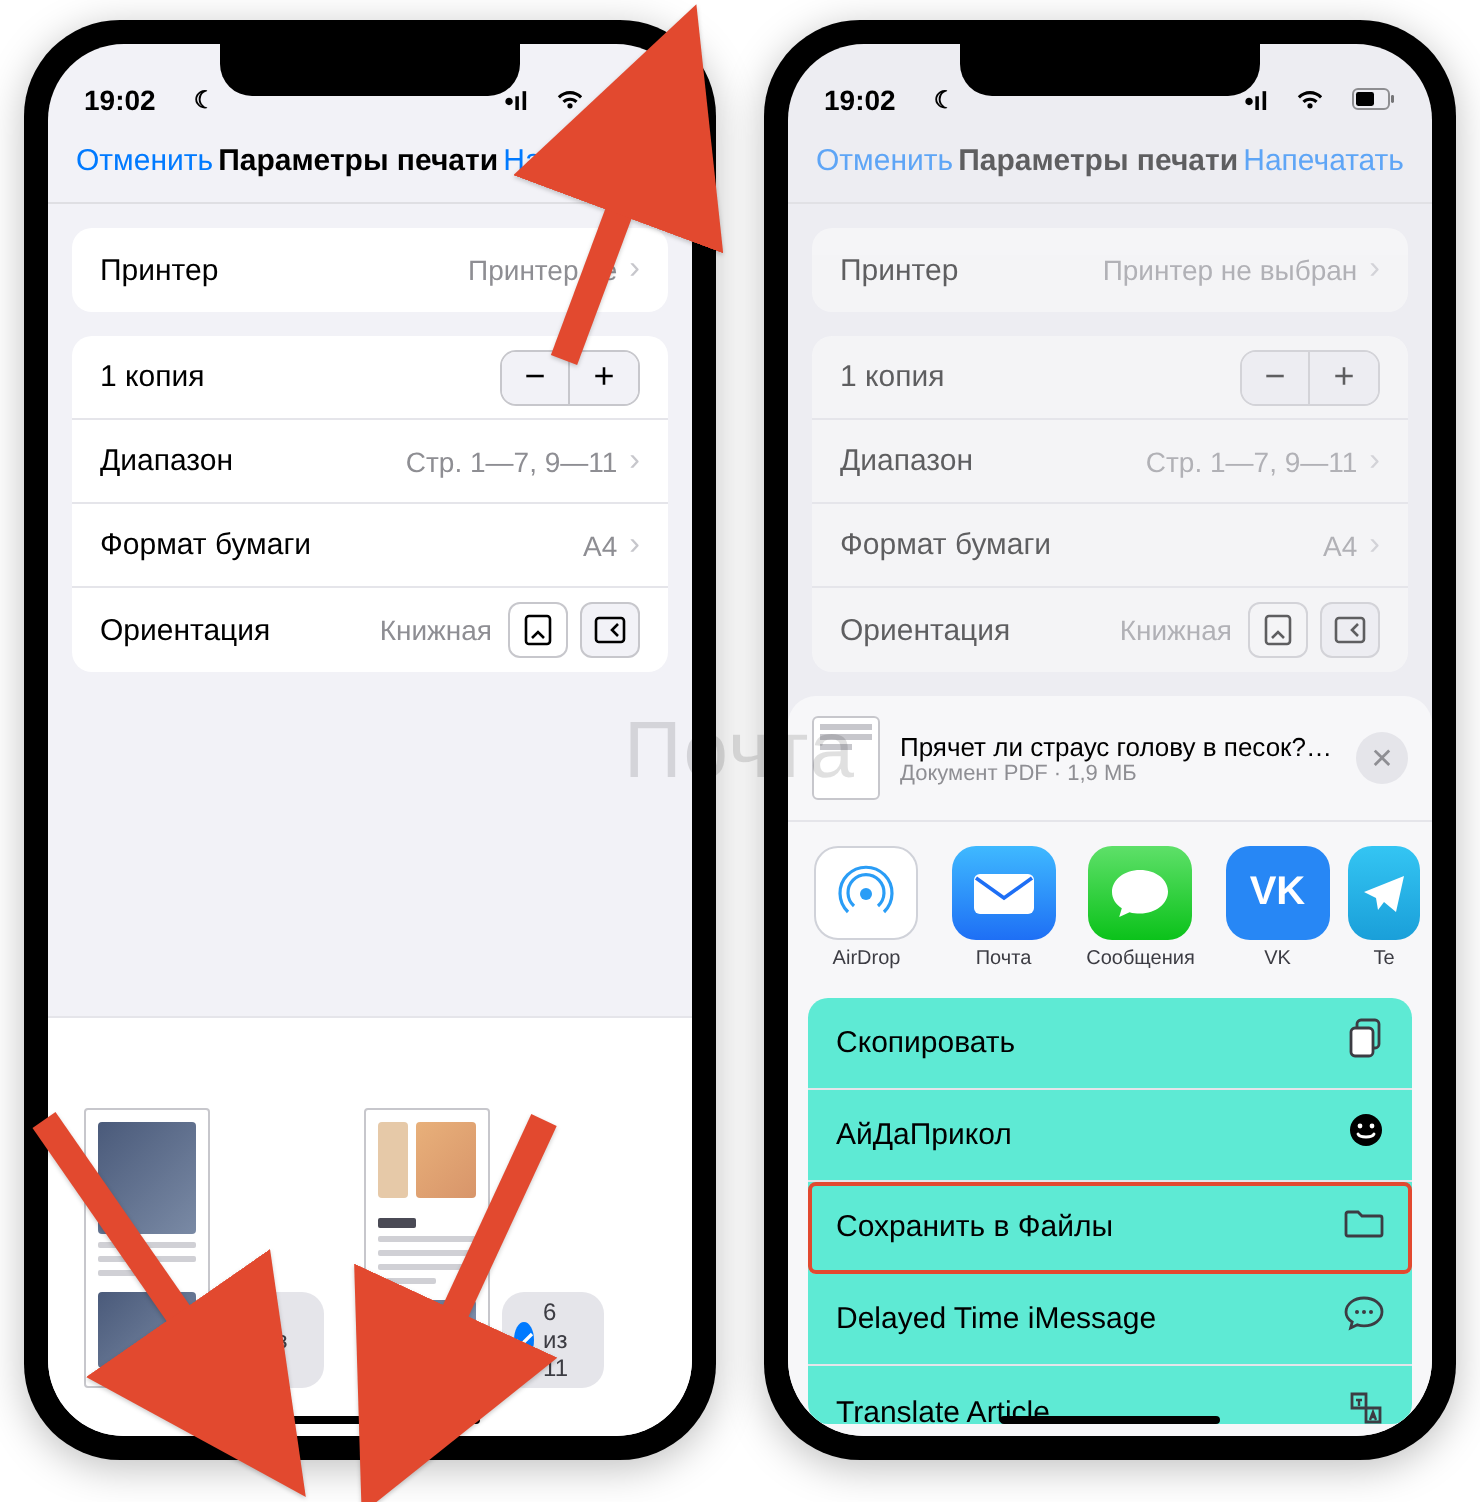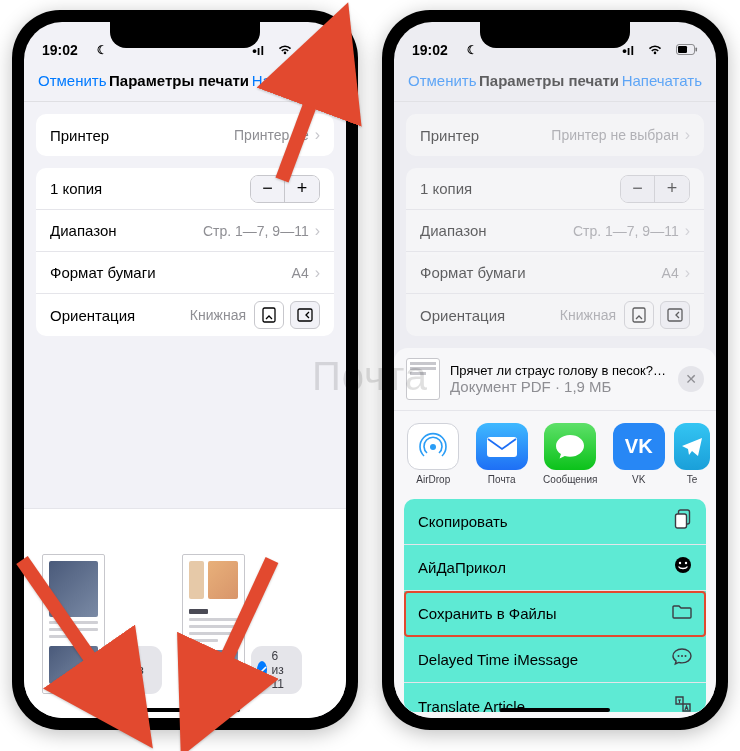--- a/index.html
+++ b/index.html
@@ -116,21 +116,21 @@
     display: flex; align-items: center; padding: 10px 12px; gap: 10px;
     border-bottom: 0.5px solid #e5e5ea;
   }
   .doc-thumb {
     width: 34px; height: 42px; background: #fff; border: 0.5px solid #c7c7cc;
     border-radius: 3px; display: flex; flex-direction: column; gap: 2px; padding: 3px;
   }
   .doc-thumb div { height: 3px; background: #c7c7cc; }
   .doc-meta { flex: 1; overflow: hidden; }
   .doc-title { font-size: 13px; color: #000; white-space: nowrap; overflow: hidden; text-overflow: ellipsis; }
-  .doc-sub { font-size: 15px; color: #8e8e93; }
+  .doc-sub { font-size: 11px; color: #8e8e93; }
   .close-x {
     width: 26px; height: 26px; border-radius: 50%; background: #e5e5ea;
     display: flex; align-items: center; justify-content: center; color: #8e8e93; font-size: 14px;
   }
 
   .apps { display: flex; gap: 14px; padding: 12px 12px 8px; overflow: hidden; }
   .app { display: flex; flex-direction: column; align-items: center; gap: 4px; width: 56px; }
   .app-icon { width: 52px; height: 52px; border-radius: 12px; display: flex; align-items: center; justify-content: center; }
   .app-label { font-size: 10px; color: #3c3c43; text-align: center; }
 

